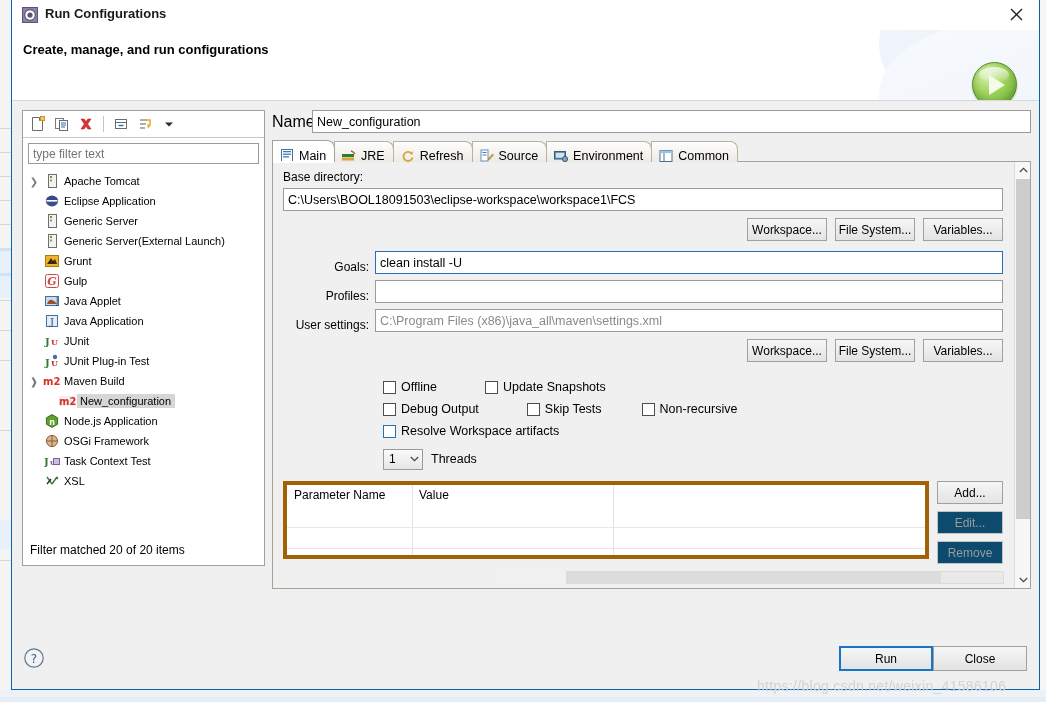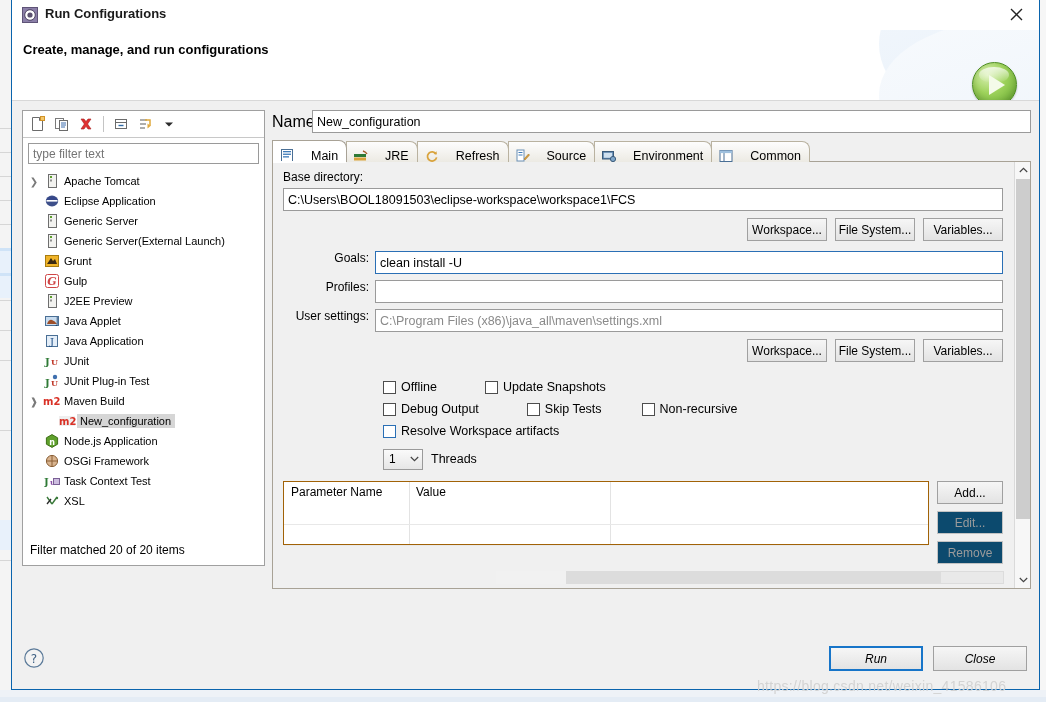--- a/index.html
+++ b/index.html
@@ -205,21 +205,21 @@
     padding: 0 4px; outline: none; color:#000;
   }
 
   
   #tabs {
     display: flex; align-items: flex-end; height: 22px;
     position: relative; z-index: 3;
   }
   .tab {
     height: 21px;
-    display: flex; align-items: center; gap: 16px;
+    display: flex; align-items: center; gap: 4px;
     padding: 8px 8px 0 6px;
     font-size: 12.5px; color: #000;
     background: linear-gradient(180deg,#fdfdfd,#eceae3);
     border: 1px solid #b9b2a0;
     border-bottom: none;
     border-radius: 0 8px 0 0;
     margin-right: -1px;
     cursor: default;
     position: relative;
     margin-top: 36px;
@@ -262,21 +262,21 @@
     border: 1px solid #a0a0a0;
     font-family:"Liberation Sans", sans-serif; font-size:12px;
     color:#000; cursor:default;
     display:flex; align-items:center; justify-content:center;
   }
   .btn.disabled { color:#9b9b9b; background:#0c4a6e; border-color:#c3c3c3; }
   .btn.primary {
     border: 2px solid #1775c9;
   }
 
-  .labeled-row { display:flex; align-items:flex-start; margin-top:6px; }
+  .labeled-row { display:flex; align-items:flex-end; margin-top:6px; }
   .labeled-row .lab {
     width: 92px; text-align:right; padding-right:6px; font-size:12px; color:#000;
     flex: 0 0 92px;
   }
 
   
   #checks { margin-top: 14px; padding-left: 100px; }
   .chk-line { display:flex; align-items:center; height: 22px; }
   .chk { display:flex; align-items:center; cursor:default; }
   .chkbox {
@@ -295,22 +295,22 @@
     border: 1px solid #9a9a9a;
     display:flex; align-items:center; justify-content:space-between;
     padding: 0 3px 0 5px;
     font-size:12px; cursor:default;
   }
   #threads-label { margin-left:8px; font-size:12.5px; }
 
   
   #param-area { display:flex; gap:8px; margin-top:10px; }
   #param-table {
-    flex: 1; height: 64px;
-    border: 1px solid #a16207;
+    flex: 1; height: 78px;
+    border: 4px solid #a16207;
     background: #ffffff;
     position: relative;
   }
   .pt-header { display:flex; height: 21px; }
   .pt-header .pth {
     font-size:12px; padding: 3px 0 0 7px; color:#000;
   }
   .pt-col1 { width: 125px; }
   .pt-col2 { width: 320px; }
   .pt-vline { position:absolute; top:0; bottom:0; width:1px; background:#e3e3e3; }
@@ -353,21 +353,21 @@
   #footer {
     position:absolute; left:1px; right:1px; bottom:0;
     height: 54px; background:#f0f0f0;
   }
   #help-btn {
     position:absolute; left:10px; top:12px;
     width: 22px; height:22px;
   }
   #footer-buttons {
     position:absolute; right: 11px; top: 11px;
-    display:flex; gap:10px;font-style:italic;
+    display:flex; 
   }
   #footer-buttons .btn { min-width: 94px; height:25px; }
 
   #watermark {
     position:absolute; left: 757px; top: 678px;
     font-size: 14px; color: #d3d3d3;
     letter-spacing: .3px;
     white-space: nowrap;
     pointer-events:none;
   }
@@ -547,31 +547,20 @@
           <span class="tico">
             <svg width="14" height="14" viewBox="0 0 14 14">
                 <rect x="0.5" y="0.5" width="13" height="13" rx="2" fill="#ffffff" stroke="#cf4647"></rect>
                 <text x="7" y="11" font-size="11" font-family="DejaVu Serif, serif" font-style="italic" font-weight="bold" fill="#cf4647" text-anchor="middle">G</text>
               </svg>
           </span>
           <span class="tlabel">Gulp</span>
         </div>
 
 
-        <div class="tree-row">
-          <span class="arrow"></span>
-          <span class="tico">
-            <svg width="13" height="14" viewBox="0 0 13 14">
-                <rect x="2.5" y="0.5" width="8" height="13" fill="#f2f2ef" stroke="#6e6e6e"></rect>
-                <rect x="4" y="2" width="2" height="2" fill="#5aa02c"></rect>
-                <rect x="4" y="5.5" width="2" height="2" fill="#8f8f8f"></rect>
-              </svg>
-          </span>
-          <span class="tlabel">J2EE Preview</span>
-        </div>
 
         <div class="tree-row">
           <span class="arrow"></span>
           <span class="tico">
             <svg width="14" height="14" viewBox="0 0 14 14">
                 <rect x="0.5" y="2.5" width="13" height="9" fill="#c8dcef" stroke="#4a6f95"></rect>
                 <path d="M2 10 q2-5 5-4 t5 4" fill="#9d4f2a"></path>
                 <text x="11" y="10" font-size="8" fill="#1a3d66" font-family="DejaVu Sans, sans-serif">J</text>
               </svg>
           </span>

